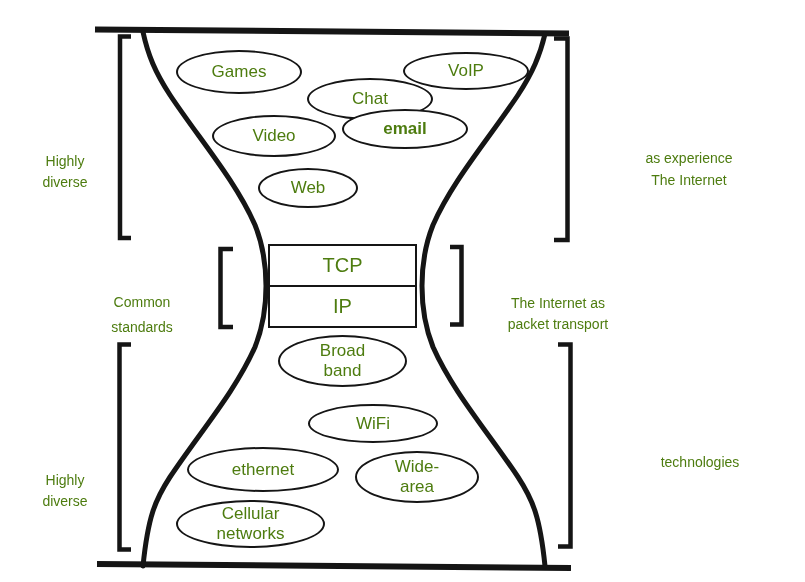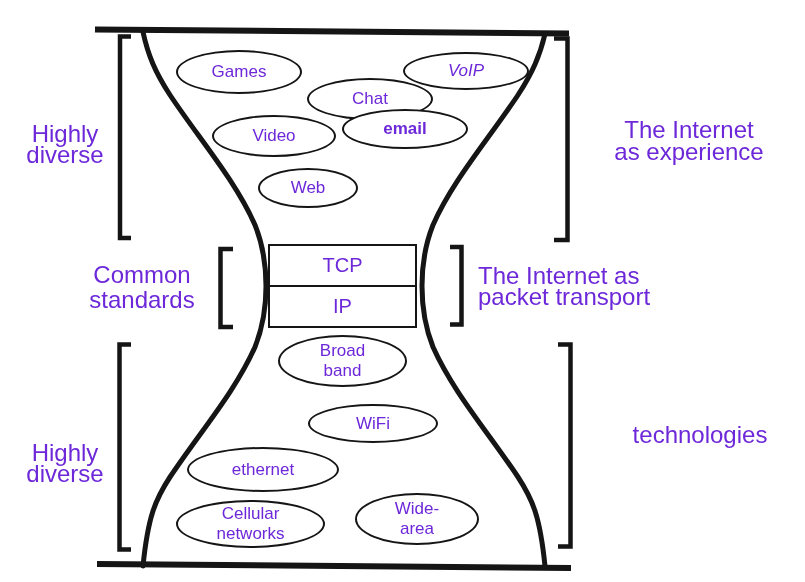--- a/index.html
+++ b/index.html
@@ -2,50 +2,50 @@
 <html><head>
 <meta charset="utf-8">
 <style>
   html, body { margin: 0; padding: 0; background: #ffffff; }
   .stage {
     position: relative;
     width: 805px;
     height: 582px;
     background: #ffffff;
     font-family: "Liberation Sans", sans-serif;
-    color: #6d28d9;
+    color: #4d7c0f;
     overflow: hidden;
   }
   .stage svg { position: absolute; left: 0; top: 0; }
 
   
   .oval {
     position: absolute;
     border: 2.8px solid #151515;
     border-radius: 50%;
     box-sizing: border-box;
     display: flex;
     flex-direction: column;
     align-items: center;
     justify-content: center;
     text-align: center;
     font-size: 17px;
     line-height: 20px;
     background: #ffffff;
   }
   .ov-games    { left: 176px; top:  50px; width: 126px; height: 44px; }
-  .ov-voip     { left: 403px; top:  52px; width: 126px; height: 38px; font-style: italic; }
+  .ov-voip     { left: 403px; top:  52px; width: 126px; height: 38px; }
   .ov-chat     { left: 307px; top:  78px; width: 126px; height: 42px; }
   .ov-video    { left: 212px; top: 115px; width: 124px; height: 42px; }
   .ov-email    { left: 342px; top: 109px; width: 126px; height: 40px; font-weight: bold; }
   .ov-web      { left: 258px; top: 168px; width: 100px; height: 40px; justify-content: center; }
   .ov-broadband{ left: 278px; top: 335px; width: 129px; height: 52px; text-align: center; }
   .ov-wifi     { left: 308px; top: 404px; width: 130px; height: 39px; }
   .ov-ethernet { left: 187px; top: 447px; width: 152px; height: 45px; align-items: center; }
-  .ov-widearea { left: 355px; top: 493px; width: 124px; height: 52px; }
+  .ov-widearea { left: 355px; top: 451px; width: 124px; height: 52px; }
   .ov-cellular { left: 176px; top: 500px; width: 149px; height: 48px; }
 
   
   .protocol-stack {
     position: absolute;
     left: 268px; top: 244px;
     width: 149px; height: 84px;
     border: 2.6px solid #151515;
     box-sizing: border-box;
     background: #ffffff;
@@ -58,23 +58,24 @@
     align-items: center;
     justify-content: center;
     font-size: 20px;
   }
   .protocol-layer.first { border-bottom: 2.6px solid #151515; }
 
   
   .side-label {
     position: absolute;
     text-align: center;
-    font-size: 24px;
+    font-size: 14px;
     line-height: 22px;
     white-space: nowrap;
+    margin-top: 28px;
   }
   .side-label span { display: block; }
   .lbl-highly-top    { left:   0px; top: 123px; width: 130px; line-height: 21px; }
   .lbl-common        { left:  62px; top: 262px; width: 160px; line-height: 25px; }
   .lbl-highly-bottom { left:   0px; top: 442px; width: 130px; line-height: 21px; }
   .lbl-experience    { left: 609px; top: 119px; width: 160px; line-height: 22px; }
   .lbl-packet        { left: 478px; top: 265px; width: 160px; line-height: 21px; }
   .lbl-supporting    { left: 620px; top: 424px; width: 160px; line-height: 21px; }
 </style>
 </head>
@@ -147,22 +148,22 @@
   <div class="oval ov-cellular">
     <span>Cellular</span>
     <span>networks</span>
   </div>
 
   <div class="side-label lbl-highly-top">
     <span>Highly</span>
     <span>diverse</span>
   </div>
   <div class="side-label lbl-experience">
+    <span>as experience</span>
     <span>The Internet</span>
-    <span>as experience</span>
   </div>
   <div class="side-label lbl-common">
     <span>Common</span>
     <span>standards</span>
   </div>
   <div class="side-label lbl-packet">
     <span>The Internet as</span>
     <span>packet transport</span>
   </div>
   <div class="side-label lbl-highly-bottom">

